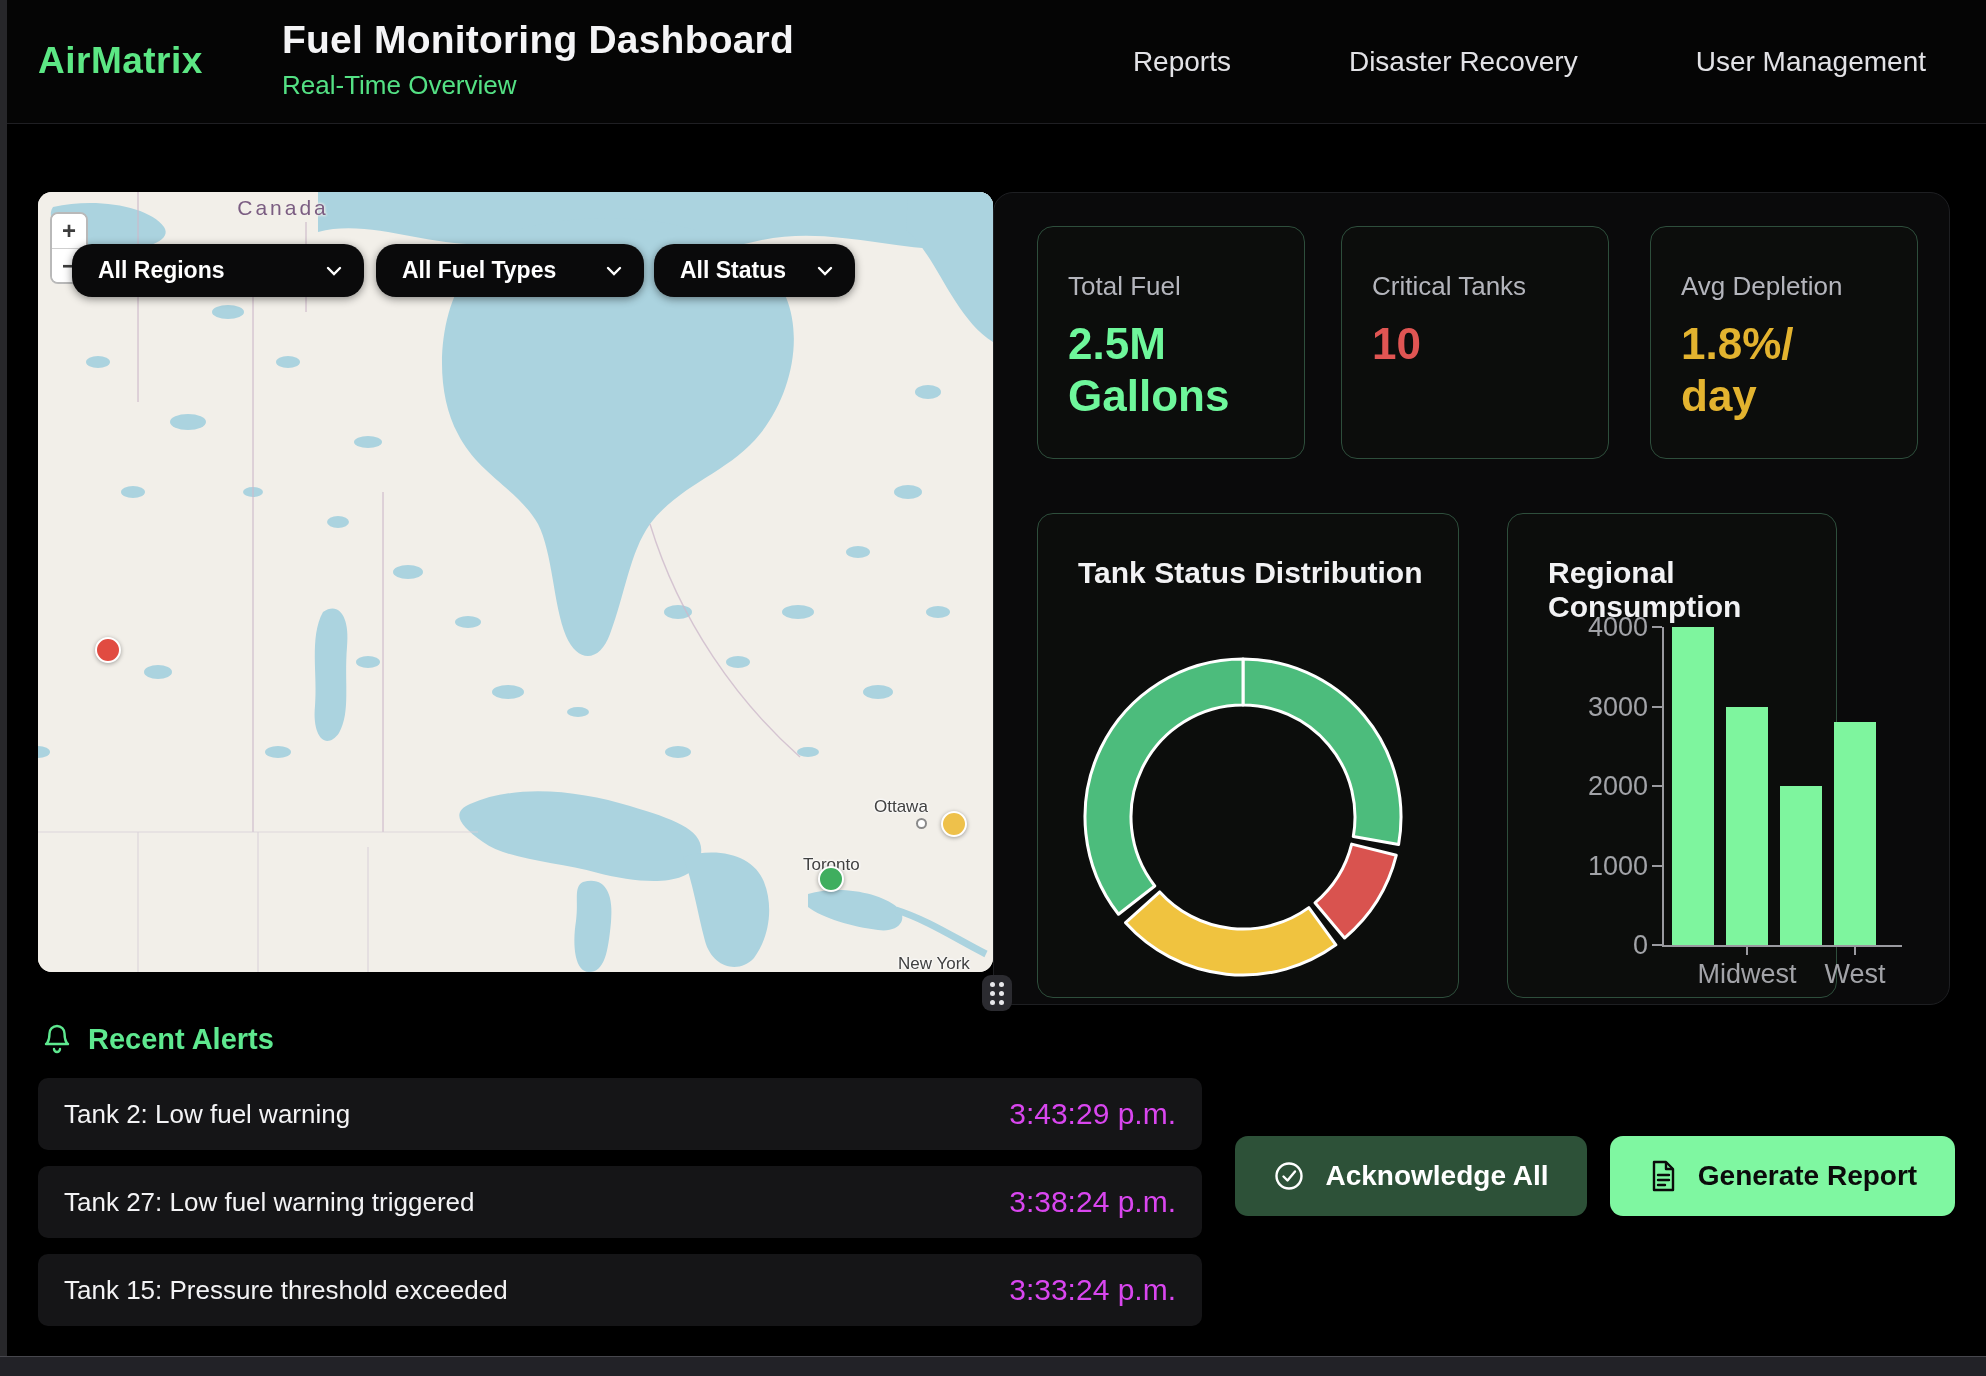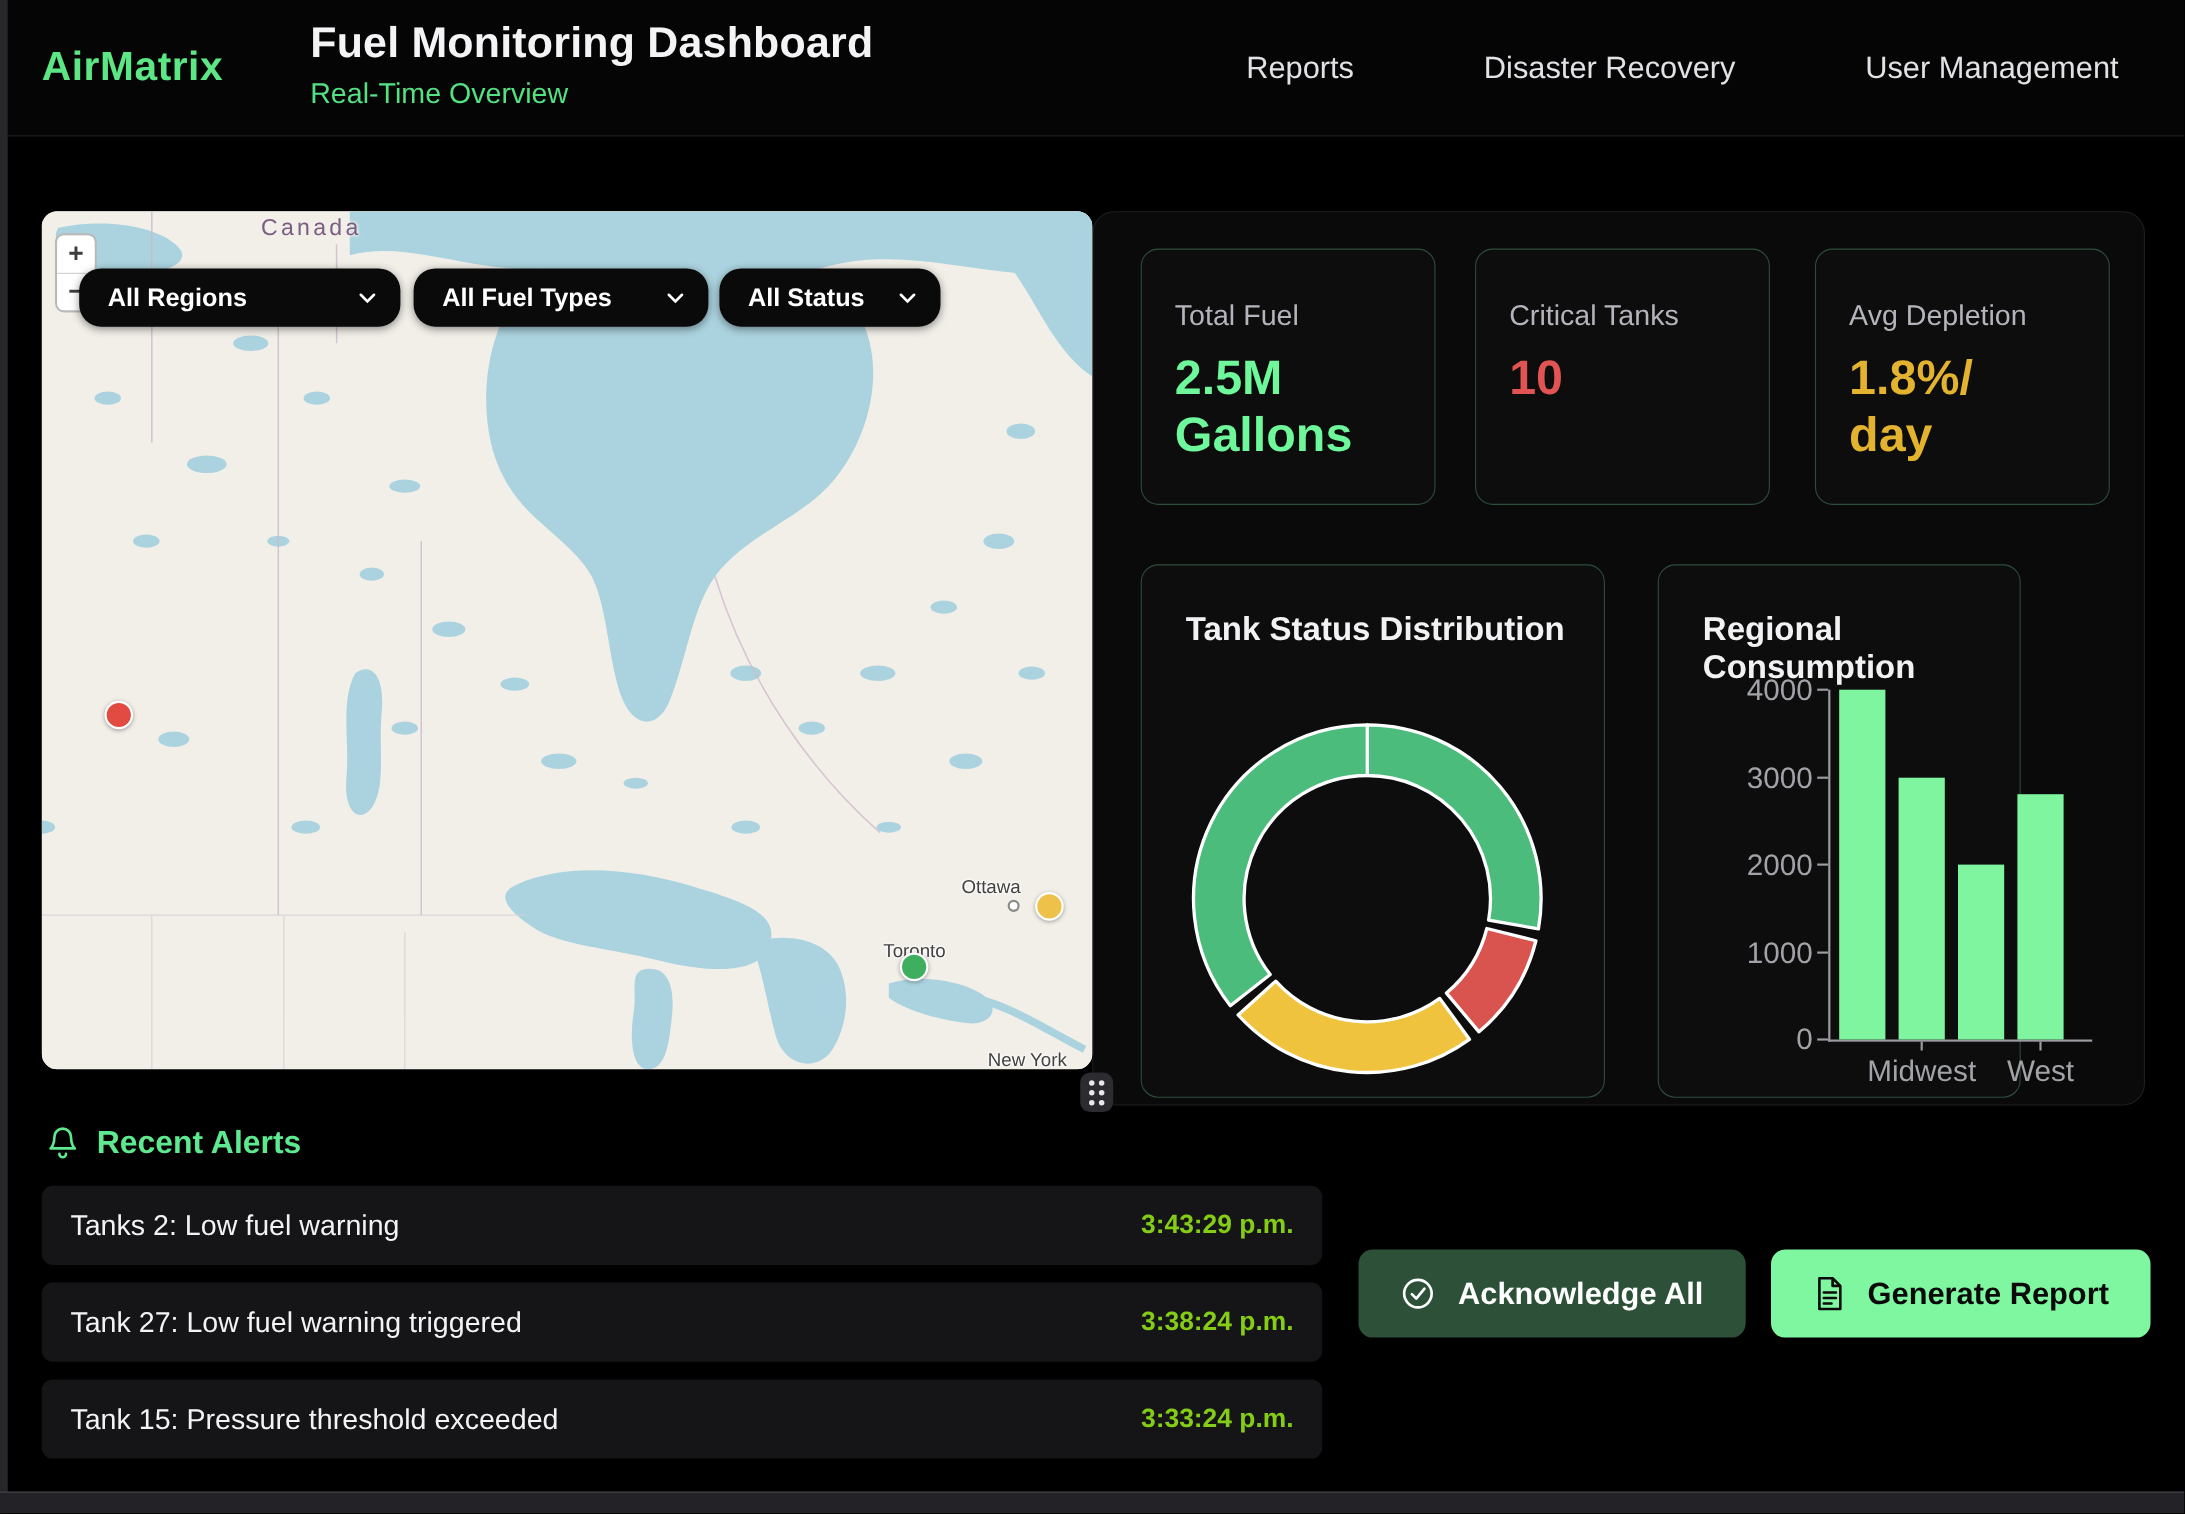--- a/index.html
+++ b/index.html
@@ -70,21 +70,21 @@
   .ytick-label { position:absolute; width:110px; text-align:right; font-size:27px; color:#a2a3a8; }
   .xtick-label { position:absolute; width:140px; text-align:center; font-size:27px; color:#a2a3a8; }
   .tick-dash { position:absolute; background:#9a9aa0; }
 
   
   .alerts-header { position:absolute; left:42px; top:1022px; display:flex; align-items:center; gap:16px; }
   .alerts-title { font-size:29px; font-weight:700; color:#5ee88f; }
   .alert-row { position:absolute; left:38px; width:1164px; height:72px; background:#151517; border-radius:10px; display:flex; align-items:center; padding:0 26px; cursor:pointer; }
   .alert-row.r0 { top:1078px; } .alert-row.r1 { top:1166px; } .alert-row.r2 { top:1254px; }
   .alert-msg { font-size:26px; color:#f3f3f5; }
-  .alert-time { margin-left:auto; font-size:24px; color:#84cc16;font-weight:bold; }
+  .alert-time { margin-left:auto; font-size:30px; color:#d946ef; }
 
   .btn { position:absolute; top:1136px; height:80px; border:none; border-radius:13px; display:flex; align-items:center; justify-content:center; gap:20px; cursor:pointer; font-family:"Liberation Sans", sans-serif; }
   .btn-ack { left:1235px; width:352px; background:#2d5138; }
   .btn-ack span { font-size:28px; font-weight:700; color:#fff; }
   .btn-gen { left:1610px; width:345px; background:#7ff7a1; }
   .btn-gen span { font-size:28px; font-weight:700; color:#0b0b0b; }
 </style>
 </head>
 <body>
 
@@ -279,21 +279,21 @@
 
   <div class="alerts-header">
     <svg width="30" height="34" viewBox="0 0 30 34">
       <path d="M15 4 a7.5 7.5 0 0 1 7.5 7.5 c0 8 3.5 10.5 3.5 10.5 H4 c0 0 3.5-2.5 3.5-10.5 A7.5 7.5 0 0 1 15 4 Z" fill="none" stroke="#5ee88f" stroke-width="2.4" stroke-linejoin="round"></path>
       <path d="M12 27 a3 3 0 0 0 6 0" fill="none" stroke="#5ee88f" stroke-width="2.4" stroke-linecap="round"></path>
     </svg>
     <div class="alerts-title">Recent Alerts</div>
   </div>
 
   <div class="alert-row r0">
-    <span class="alert-msg">Tanks 2: Low fuel warning</span>
+    <span class="alert-msg">Tank 2: Low fuel warning</span>
     <span class="alert-time">3:43:29 p.m.</span>
   </div>
   <div class="alert-row r1">
     <span class="alert-msg">Tank 27: Low fuel warning triggered</span>
     <span class="alert-time">3:38:24 p.m.</span>
   </div>
   <div class="alert-row r2">
     <span class="alert-msg">Tank 15: Pressure threshold exceeded</span>
     <span class="alert-time">3:33:24 p.m.</span>
   </div>

